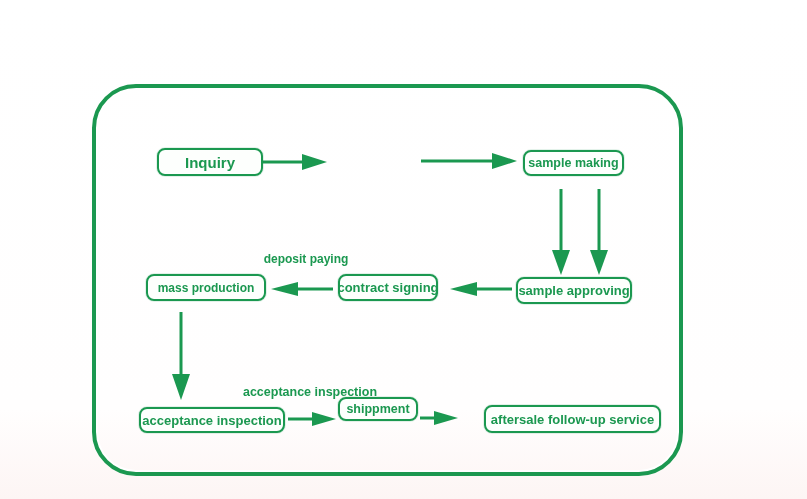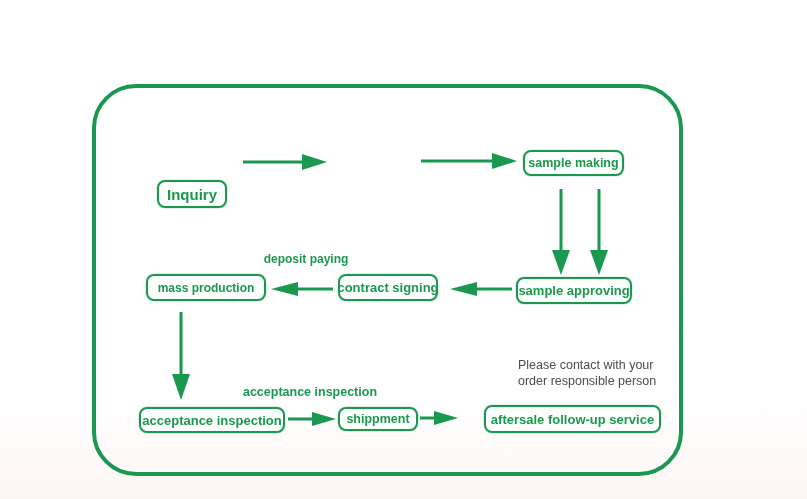--- a/index.html
+++ b/index.html
@@ -32,28 +32,28 @@
     position:absolute;box-sizing:border-box;
     border:2.5px solid var(--green);
     border-radius:8px;
     background:#fdfffd;
     color:var(--green);
     font-weight:700;
     display:flex;align-items:center;justify-content:center;
     white-space:nowrap;
     box-shadow:0 0 0 1px rgba(27,152,80,.12);
   }
-  .n-inquiry{left:157px;top:148px;width:70px;height:28px;font-size:15px;margin-top:32px;}
+  .n-inquiry{left:157px;top:148px;width:106px;height:28px;font-size:15px;}
   .n-quotation{left:330px;top:145px;width:89px;height:32px;font-size:17px;}
   .n-sample-making{left:523px;top:150px;width:101px;height:26px;font-size:12.5px;text-align:center;}
   .n-sample-approving{left:516px;top:277px;width:116px;height:27px;font-size:13px;}
   .n-contract-signing{left:338px;top:274px;width:100px;height:27px;font-size:13px;}
   .n-mass-production{left:146px;top:274px;width:120px;height:27px;font-size:12px;}
   .n-acceptance-inspection{left:139px;top:407px;width:146px;height:26px;font-size:13px;}
-  .n-shippment{left:338px;top:407px;width:80px;height:24px;font-size:12.5px;}
+  .n-shippment{left:338px;top:397px;width:80px;height:24px;font-size:12.5px;}
   .n-aftersale{left:484px;top:405px;width:177px;height:28px;font-size:13px;}
   .edge-label{
     position:absolute;color:var(--green);
     font-weight:700;text-align:center;white-space:nowrap;
   }
   .l-deposit{left:248px;top:252px;width:116px;font-size:12px;}
   .l-acceptance{left:240px;top:385px;width:140px;font-size:12.5px;}
   .note{
     position:absolute;left:518px;top:358px;width:166px;
     font-size:12.5px;line-height:1.25;color:var(--note-color);
@@ -114,15 +114,14 @@
   <div class="node n-sample-approving">sample approving</div>
   <div class="node n-contract-signing">contract signing</div>
   <div class="node n-mass-production">mass production</div>
   <div class="node n-acceptance-inspection">acceptance inspection</div>
   <div class="node n-shippment">shippment</div>
   <div class="node n-aftersale">aftersale follow-up service</div>
 
   <div class="edge-label l-deposit">deposit paying</div>
   <div class="edge-label l-acceptance">acceptance inspection</div>
 
-  <div class="note">Please contact with your order responsible person</div>
 
 </div>
 
 </body></html>

